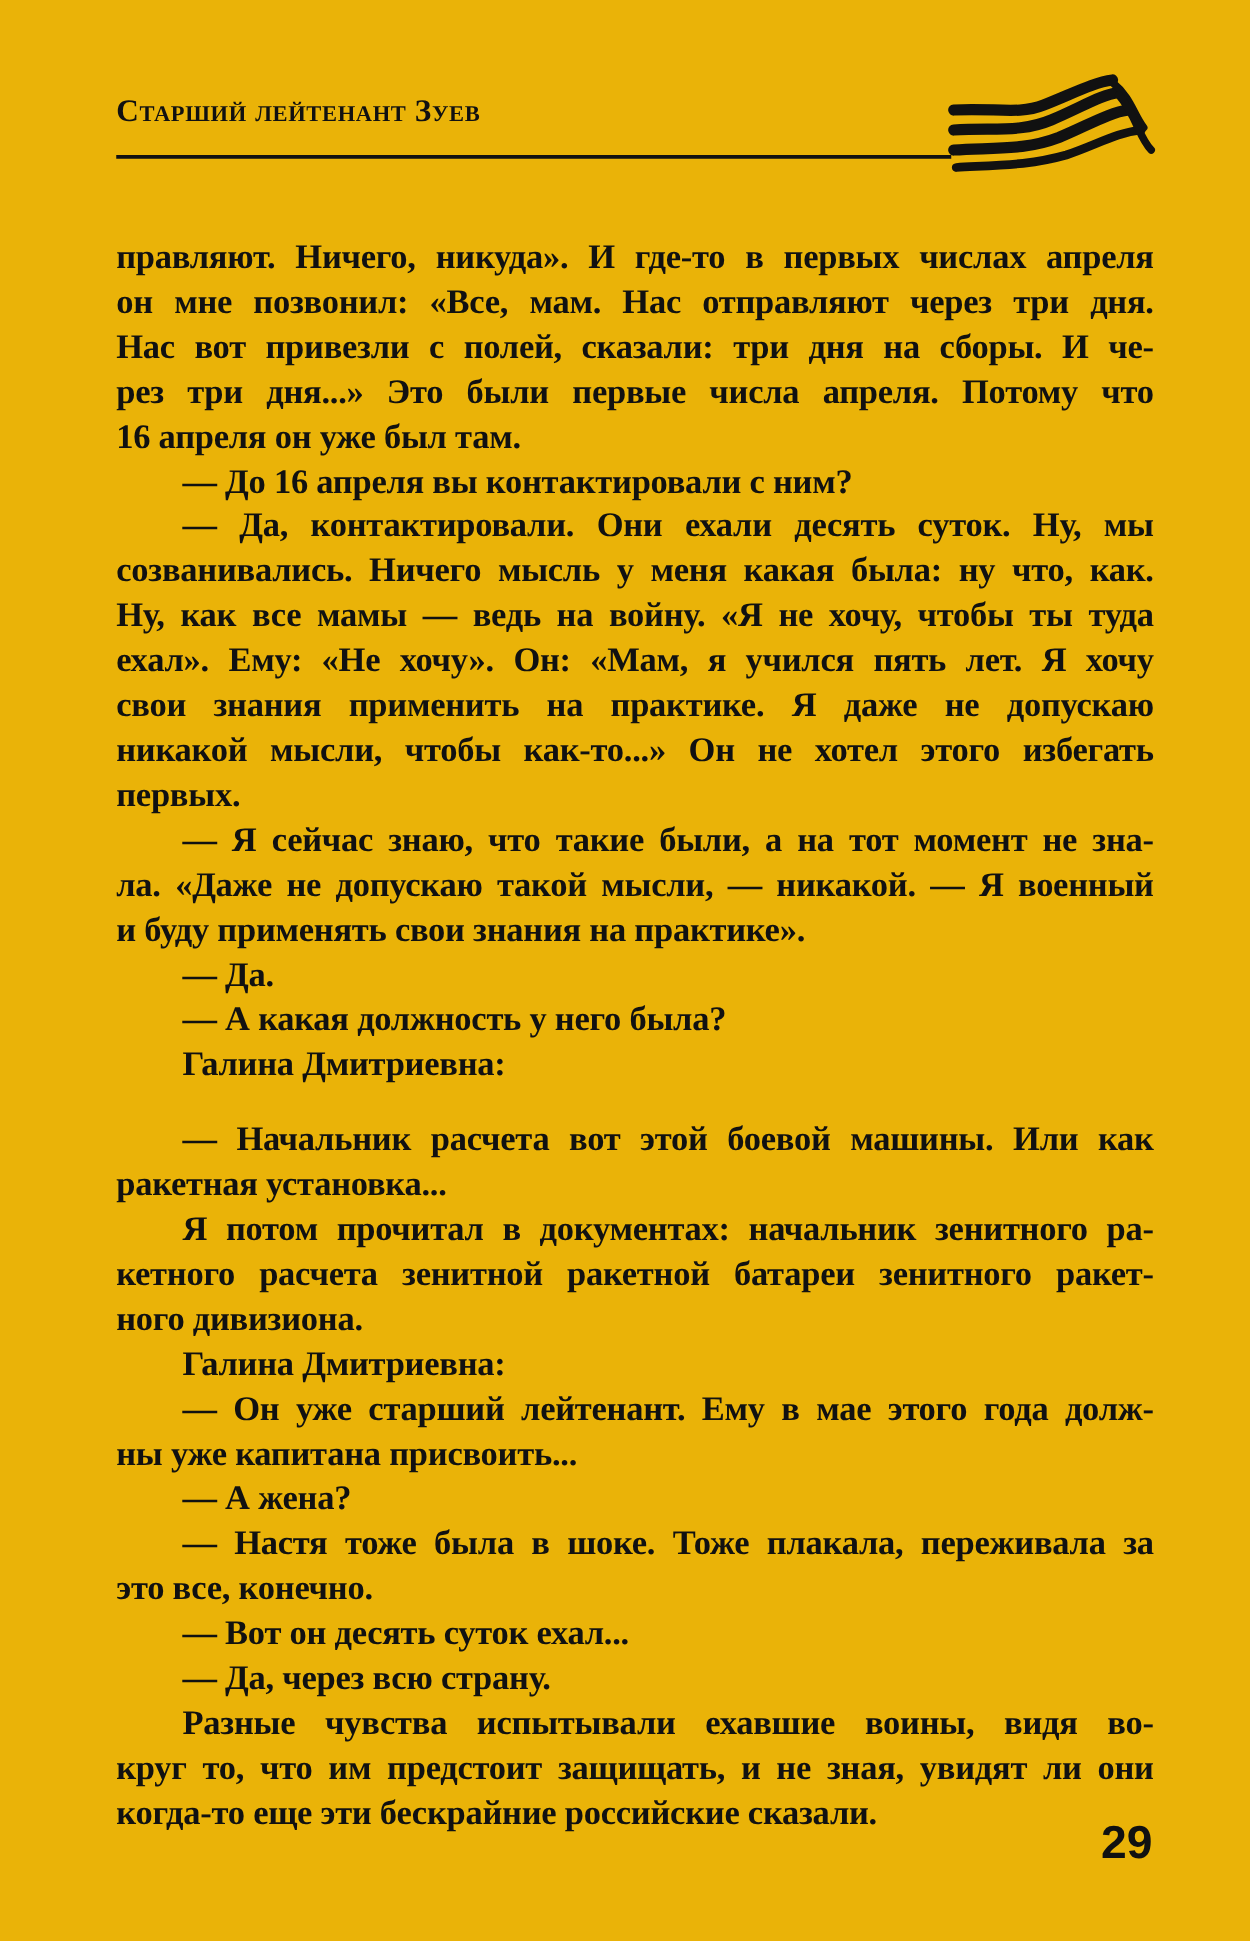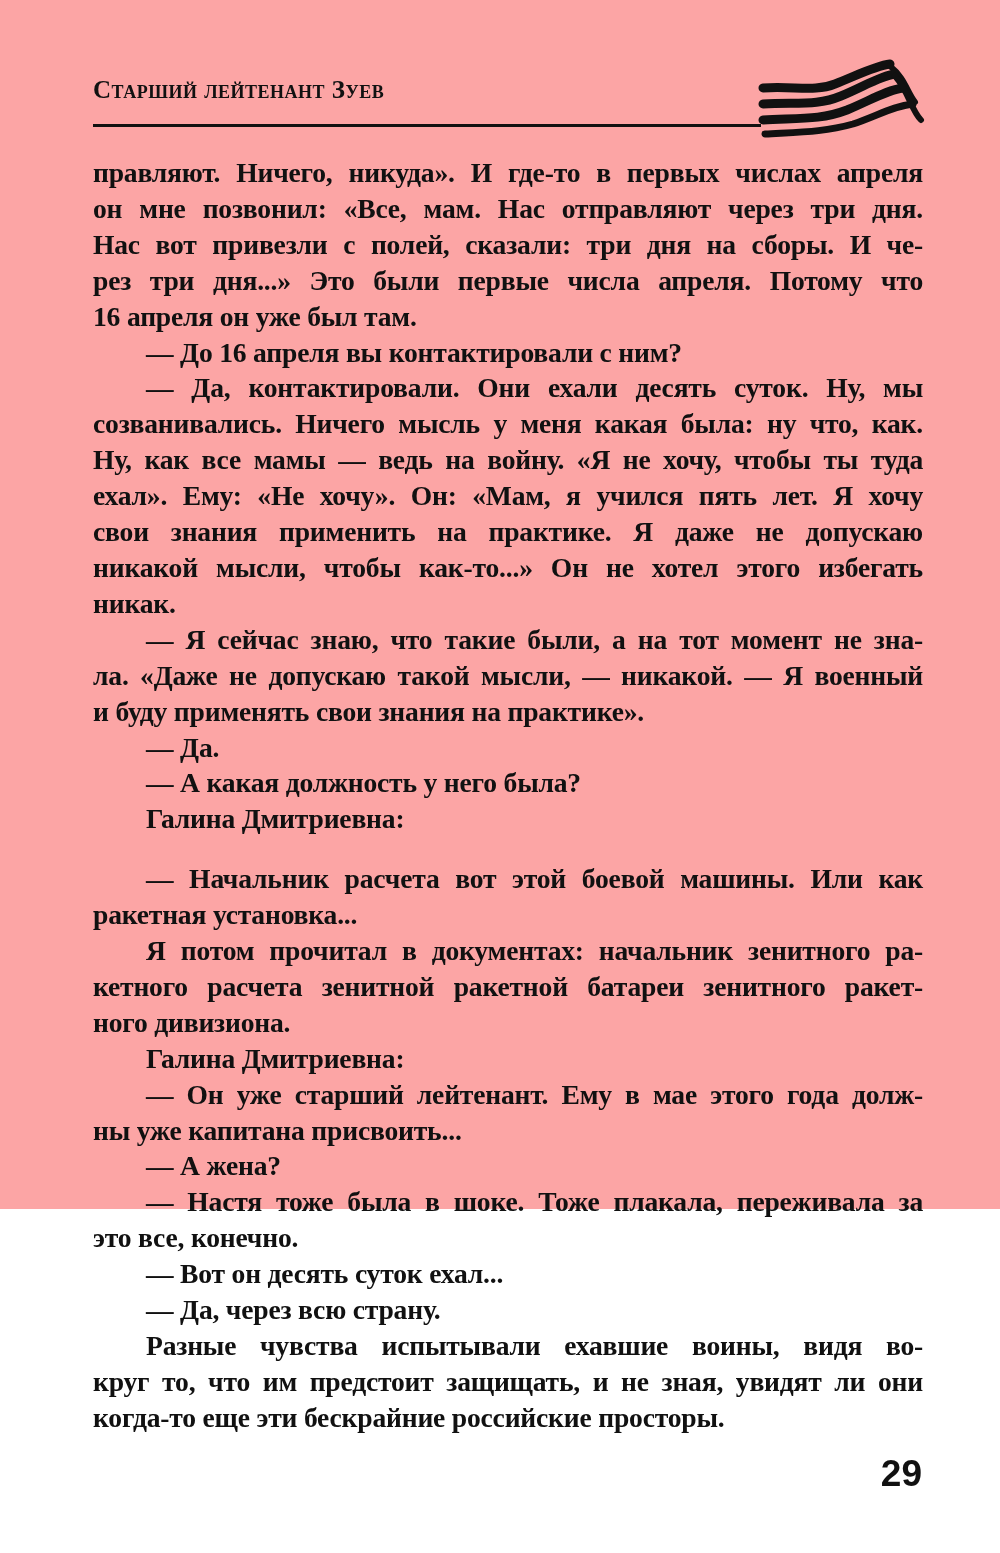--- a/index.html
+++ b/index.html
@@ -1,17 +1,17 @@
 <!DOCTYPE html>
 <html><head>
 <meta charset="utf-8">
 <style>
   html, body { margin: 0; padding: 0; background: #ffffff; }
   body { width: 1000px; height: 1553px; position: relative; overflow: hidden; color: #111; }
-  .page { position: absolute; left: 0; top: 0; width: 1000px; height: 1209px; background: #fca5a5; }
+  .page { position: absolute; left: 0; top: 0; width: 1000px; height: 1553px; background: #eab308; }
   .running-head {
     position: absolute; left: 93px; top: 76px;
     font-family: "Liberation Serif", serif; font-weight: bold;
     font-size: 25px; letter-spacing: 0.5px; font-variant: small-caps; color: #111;
   }
   .head-rule { position: absolute; left: 93px; top: 124px; width: 668px; height: 3px; background: #111; }
   .flag-icon { position: absolute; left: 755px; top: 58px; width: 170px; height: 82px; }
   .body-text {
     position: absolute; left: 93px; top: 155px; width: 830px;
     font-family: "Liberation Serif", serif; font-weight: bold;
@@ -34,33 +34,33 @@
       <path d="M8 30 C40 28, 60 34, 80 26 C105 16, 120 8, 135 6" stroke-width="9"></path>
       <path d="M8 46 C42 44, 62 48, 86 38 C110 28, 125 18, 140 16" stroke-width="9"></path>
       <path d="M8 62 C44 60, 66 62, 92 52 C116 42, 132 32, 148 30" stroke-width="9"></path>
       <path d="M10 76 C46 74, 70 74, 98 66 C122 58, 138 48, 158 46" stroke-width="7"></path>
       <path d="M135 8 C150 20, 152 34, 160 44" stroke-width="6"></path>
       <path d="M140 18 C154 34, 156 52, 166 62" stroke-width="6"></path>
     </g>
   </svg>
 
   <div class="body-text" id="body-text">
-      <div style="white-space: normal; text-align: justify; text-align-last: justify;">правляют. Ничего, никуда». И где-то в первых числах апреля</div>
+      <div style="white-space: normal; text-align: justify; text-align-last: justify; margin-top: 32px;">правляют. Ничего, никуда». И где-то в первых числах апреля</div>
       <div style="white-space: normal; text-align: justify; text-align-last: justify;">он мне позвонил: «Все, мам. Нас отправляют через три дня.</div>
       <div style="white-space: normal; text-align: justify; text-align-last: justify;">Нас вот привезли с полей, сказали: три дня на сборы. И че-</div>
       <div style="white-space: normal; text-align: justify; text-align-last: justify;">рез три дня...» Это были первые числа апреля. Потому что</div>
       <div style="white-space: nowrap;">16 апреля он уже был там.</div>
       <div style="white-space: nowrap; padding-left: 53px;">— До 16 апреля вы контактировали с ним?</div>
       <div style="white-space: normal; padding-left: 53px; text-align: justify; text-align-last: justify;">— Да, контактировали. Они ехали десять суток. Ну, мы</div>
       <div style="white-space: normal; text-align: justify; text-align-last: justify;">созванивались. Ничего мысль у меня какая была: ну что, как.</div>
       <div style="white-space: normal; text-align: justify; text-align-last: justify;">Ну, как все мамы — ведь на войну. «Я не хочу, чтобы ты туда</div>
       <div style="white-space: normal; text-align: justify; text-align-last: justify;">ехал». Ему: «Не хочу». Он: «Мам, я учился пять лет. Я хочу</div>
       <div style="white-space: normal; text-align: justify; text-align-last: justify;">свои знания применить на практике. Я даже не допускаю</div>
       <div style="white-space: normal; text-align: justify; text-align-last: justify;">никакой мысли, чтобы как-то...» Он не хотел этого избегать</div>
-      <div style="white-space: nowrap;">никак.</div>
+      <div style="white-space: nowrap;">первых.</div>
       <div style="white-space: normal; padding-left: 53px; text-align: justify; text-align-last: justify;">— Я сейчас знаю, что такие были, а на тот момент не зна-</div>
       <div style="white-space: normal; text-align: justify; text-align-last: justify;">ла. «Даже не допускаю такой мысли, — никакой. — Я военный</div>
       <div style="white-space: nowrap;">и буду применять свои знания на практике».</div>
       <div style="white-space: nowrap; padding-left: 53px;">— Да.</div>
       <div style="white-space: nowrap; padding-left: 53px;">— А какая должность у него была?</div>
       <div style="white-space: nowrap; padding-left: 53px;">Галина Дмитриевна:</div>
       <div style="white-space: normal; padding-left: 53px; text-align: justify; text-align-last: justify; margin-top: 24px;">— Начальник расчета вот этой боевой машины. Или как</div>
       <div style="white-space: nowrap;">ракетная установка...</div>
       <div style="white-space: normal; padding-left: 53px; text-align: justify; text-align-last: justify;">Я потом прочитал в документах: начальник зенитного ра-</div>
       <div style="white-space: normal; text-align: justify; text-align-last: justify;">кетного расчета зенитной ракетной батареи зенитного ракет-</div>
@@ -68,17 +68,17 @@
       <div style="white-space: nowrap; padding-left: 53px;">Галина Дмитриевна:</div>
       <div style="white-space: normal; padding-left: 53px; text-align: justify; text-align-last: justify;">— Он уже старший лейтенант. Ему в мае этого года долж-</div>
       <div style="white-space: nowrap;">ны уже капитана присвоить...</div>
       <div style="white-space: nowrap; padding-left: 53px;">— А жена?</div>
       <div style="white-space: normal; padding-left: 53px; text-align: justify; text-align-last: justify;">— Настя тоже была в шоке. Тоже плакала, переживала за</div>
       <div style="white-space: nowrap;">это все, конечно.</div>
       <div style="white-space: nowrap; padding-left: 53px;">— Вот он десять суток ехал...</div>
       <div style="white-space: nowrap; padding-left: 53px;">— Да, через всю страну.</div>
       <div style="white-space: normal; padding-left: 53px; text-align: justify; text-align-last: justify;">Разные чувства испытывали ехавшие воины, видя во-</div>
       <div style="white-space: normal; text-align: justify; text-align-last: justify;">круг то, что им предстоит защищать, и не зная, увидят ли они</div>
-      <div style="white-space: nowrap;">когда-то еще эти бескрайние российские просторы.</div>
+      <div style="white-space: nowrap;">когда-то еще эти бескрайние российские сказали.</div>
     </div>
 
   <div class="page-number">29</div>
 </div>
 
 </body></html>

